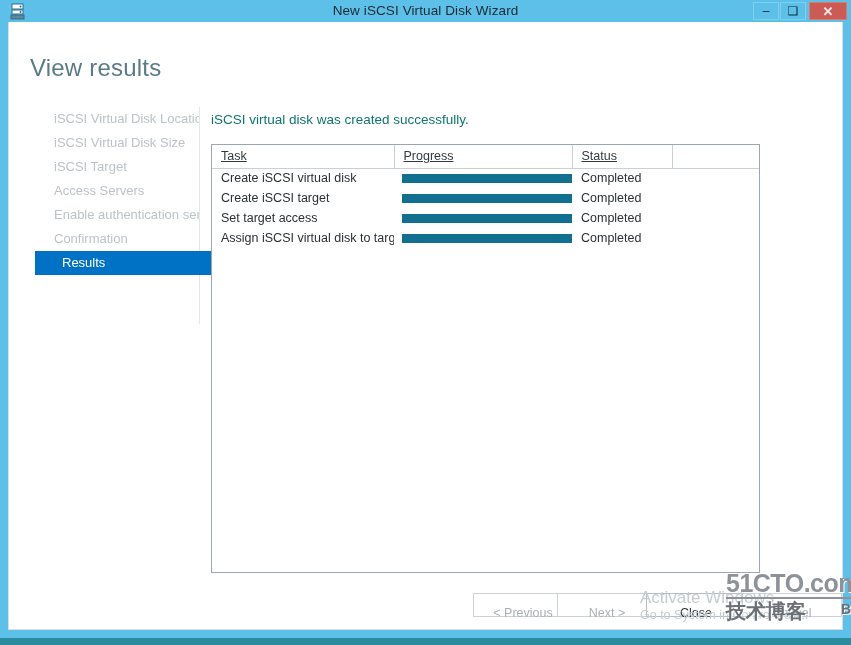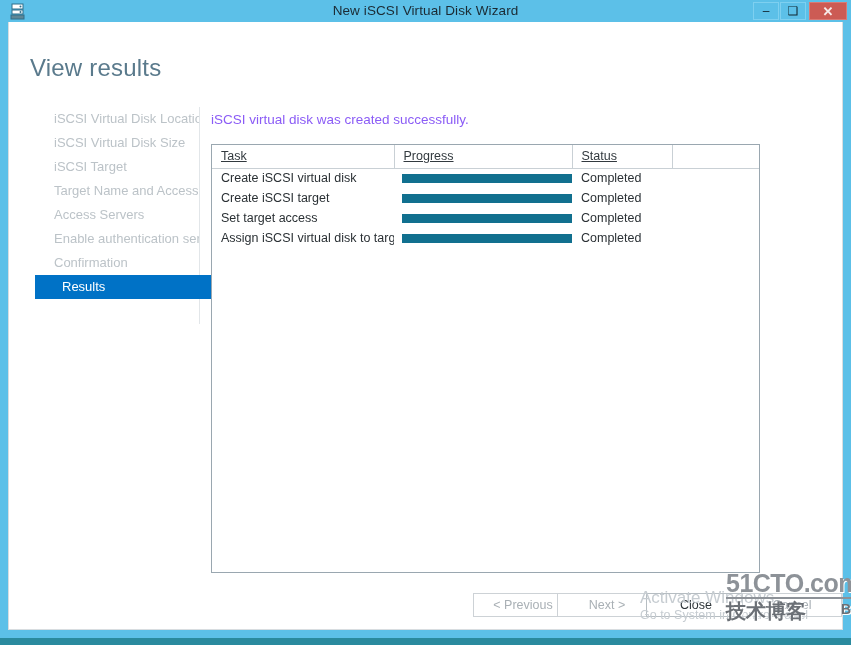--- a/index.html
+++ b/index.html
@@ -110,21 +110,21 @@
     width: 196px;
     margin-left: 8px;
     padding-left: 27px;
   }
 
   
   #result-message {
     position: absolute;
     left: 202px; top: 90px;
     font-size: 13.5px;
-    color: #8b5cf6;
+    color: #0f766e;
   }
   #content-panel {
     position: absolute;
     left: 202px; top: 122px;
     width: 549px; height: 429px;
     border: 1px solid #9aa7b0;
     background: #ffffff;
     overflow: hidden;
   }
 
@@ -190,21 +190,21 @@
     height: 24px;
     width: 100px;
     border: 1px solid #cdd2d6;
     background: #ffffff;
     font-size: 12.5px;
     font-family: "Liberation Sans", sans-serif;
     color: #a9b0b5;
     cursor: default;
     line-height: 22px;
     text-align: center;
-    padding: 0;
+    padding: 8px;
   }
   .wiz-btn.enabled { color: #2d3438; border-color: #b6bdc2; }
   #btn-previous { left: 464px; }
   #btn-next     { left: 548px; }
   #btn-close-wiz{ left: 637px; }
   #btn-cancel   { left: 733px; }
 
   
   #activation-watermark {
     position: absolute;
@@ -284,21 +284,20 @@
   </div>
 
   <div id="client-area">
 
     <h1 id="page-title">View results</h1>
 
     <nav id="nav-list">
         <div class="nav-item">iSCSI Virtual Disk Location</div>
         <div class="nav-item">iSCSI Virtual Disk Size</div>
         <div class="nav-item">iSCSI Target</div>
-        <div class="nav-item">Target Name and Access</div>
         <div class="nav-item">Access Servers</div>
         <div class="nav-item">Enable authentication ser...</div>
         <div class="nav-item">Confirmation</div>
         <div class="nav-item active">Results</div>
       </nav>
 
     <div id="result-message">iSCSI virtual disk was created successfully.</div>
 
     <div id="content-panel">
       <table id="task-table">

